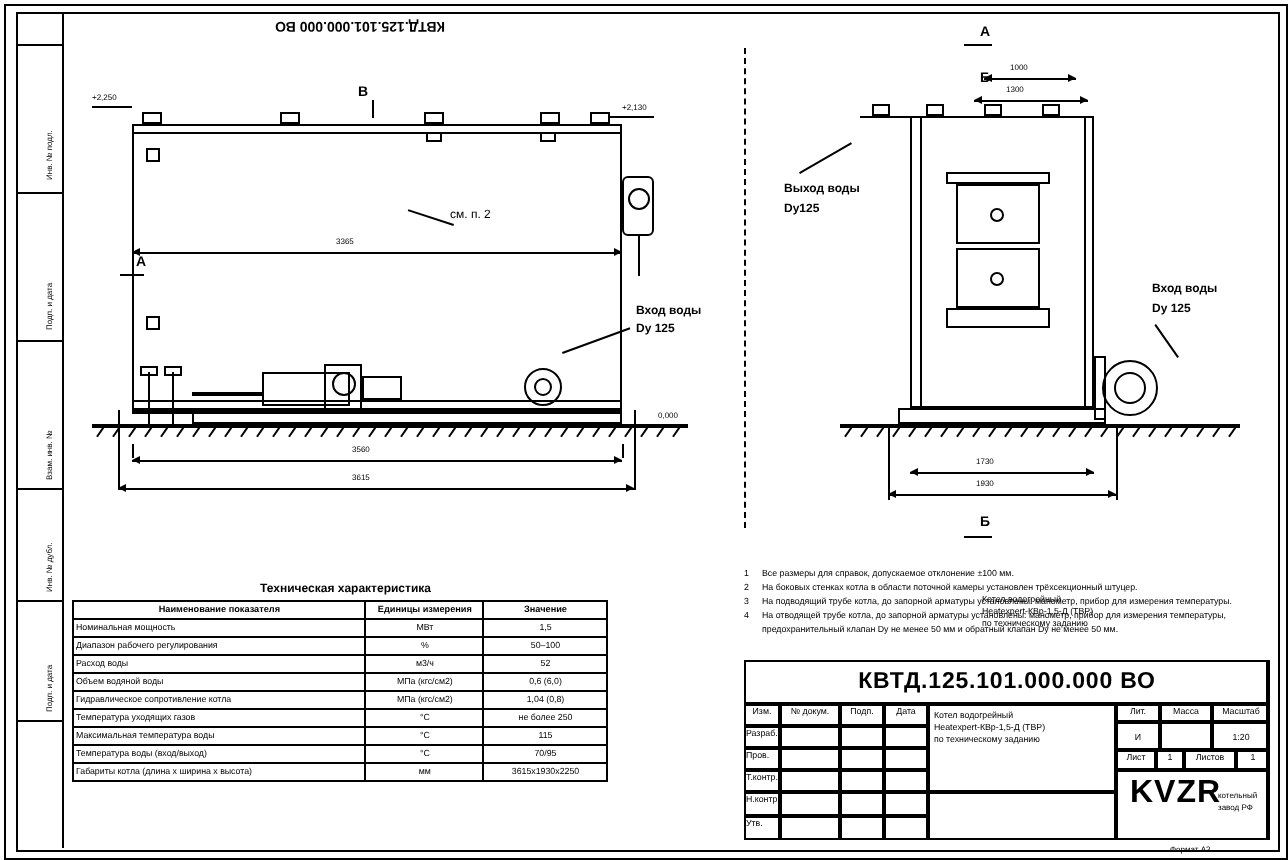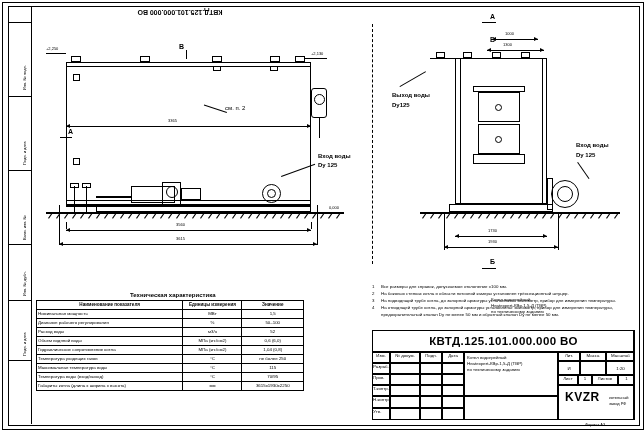--- a/index.html
+++ b/index.html
@@ -389,21 +389,21 @@
     <div class="cell bd" style="left:185px;top:30px;width:22px;height:14px;text-align:center;line-height:14px;">И</div>
     <div class="cell bd" style="left:207px;top:30px;width:26px;height:14px;"></div>
     <div class="cell bd" style="left:233px;top:30px;width:29px;height:14px;text-align:center;line-height:14px;">1:20</div>
 
     <div class="cell bd" style="left:185px;top:44px;width:20px;height:10px;text-align:center;">Лист</div>
     <div class="cell bd" style="left:205px;top:44px;width:14px;height:10px;text-align:center;">1</div>
     <div class="cell bd" style="left:219px;top:44px;width:26px;height:10px;text-align:center;">Листов</div>
     <div class="cell bd" style="left:245px;top:44px;width:17px;height:10px;text-align:center;">1</div>
 
     <div class="cell bd" style="left:185px;top:54px;width:77px;height:35px;">
-      <div class="logo" style="position:absolute;left:6px;top:8px;font-size:12px;letter-spacing:.5px;">KVZR</div>
+      <div class="logo" style="position:absolute;left:6px;top:8px;font-size:16px;letter-spacing:.5px;">KVZR</div>
       <div style="position:absolute;left:50px;top:9px;font-size:4px;">котельный</div>
       <div style="position:absolute;left:50px;top:15px;font-size:4px;">завод РФ</div>
     </div>
 
     <div class="cell bd" style="left:91px;top:65px;width:94px;height:24px;"></div>
   </div>
 
   <div class="txt s4" style="left:585px;top:422px;">Формат  А3</div>
 
 </div>

